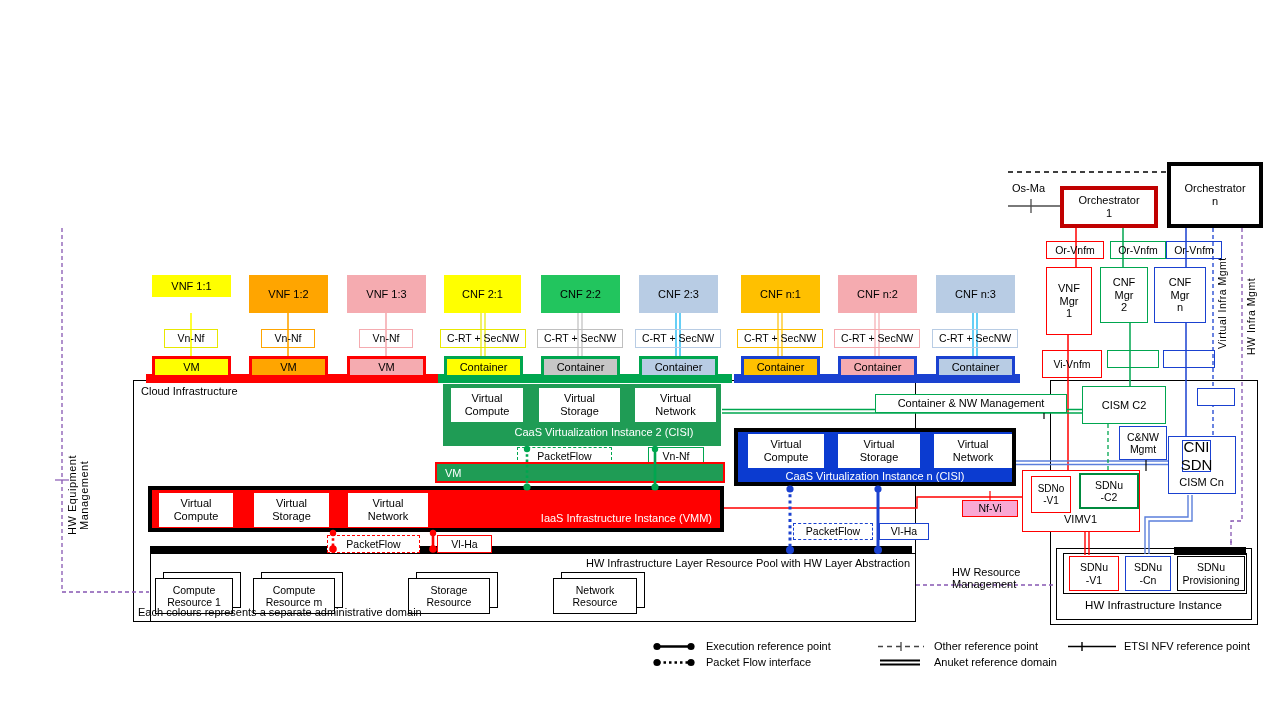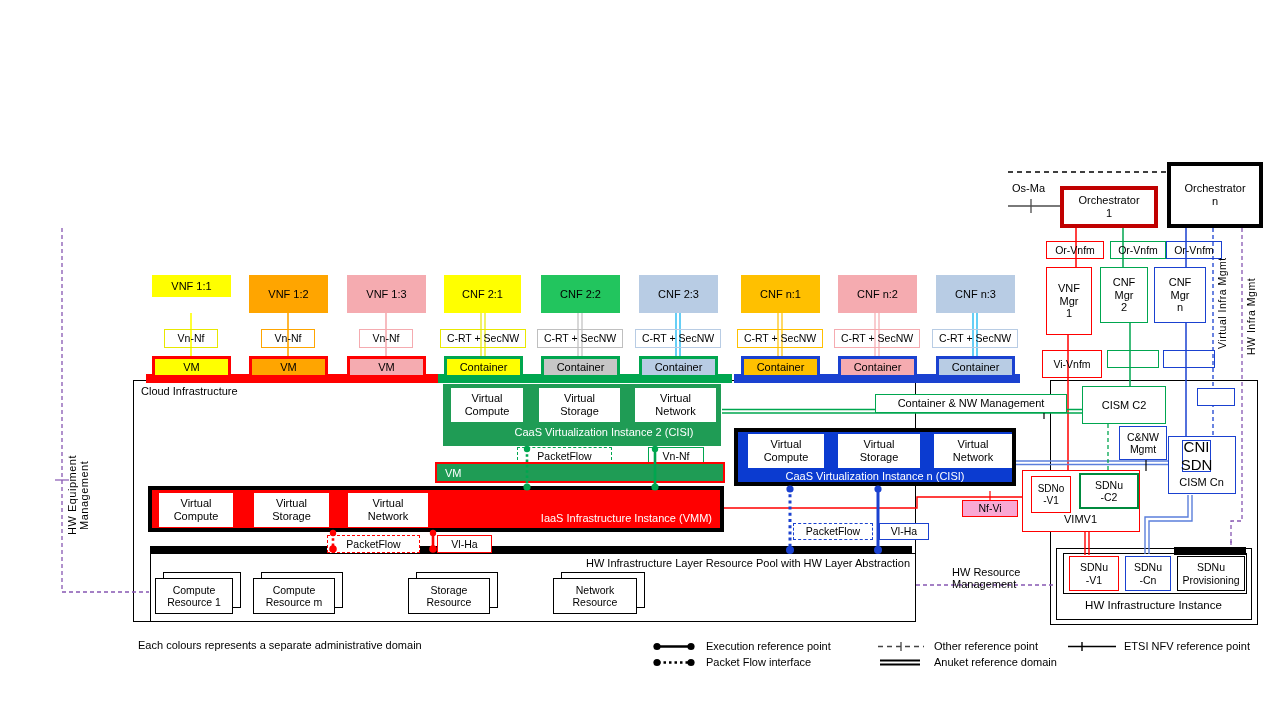--- a/index.html
+++ b/index.html
@@ -215,21 +215,21 @@
   </div>
   <div class="a" style="left:1174px;top:547px;width:72px;height:8px;background:#000;"></div>
 
   <div class="a" style="left:936px;top:566px;width:110px;white-space:pre-line;margin-left:16px;">HW Resource
 Management</div>
 
   <div class="a vert" style="left:66px;top:420px;height:150px;width:16px;font-size:11px;">HW Equipment Management</div>
   <div class="a vert" style="left:1216px;top:248px;height:110px;width:14px;font-size:10.5px;">Virtual Infra Mgmt</div>
   <div class="a vert" style="left:1245px;top:274px;height:84px;width:14px;font-size:10.5px;">HW Infra Mgmt</div>
 
-  <div class="a" style="left:138px;top:639px;">Each colours represents a separate administrative domain</div>
+  <div class="a" style="left:138px;top:606px;">Each colours represents a separate administrative domain</div>
   <div class="a" style="left:650px;top:640px;">
     <svg width="48" height="13">
         <line x1="6" y1="6.5" x2="42" y2="6.5" stroke="#000" stroke-width="2.6"></line>
         <circle cx="7" cy="6.5" r="3.6" fill="#000"></circle>
         <circle cx="41" cy="6.5" r="3.6" fill="#000"></circle>
       </svg>
   </div>
   <div class="a" style="left:706px;top:640px;">Execution reference  point</div>
   <div class="a" style="left:650px;top:656px;">
     <svg width="48" height="13">

